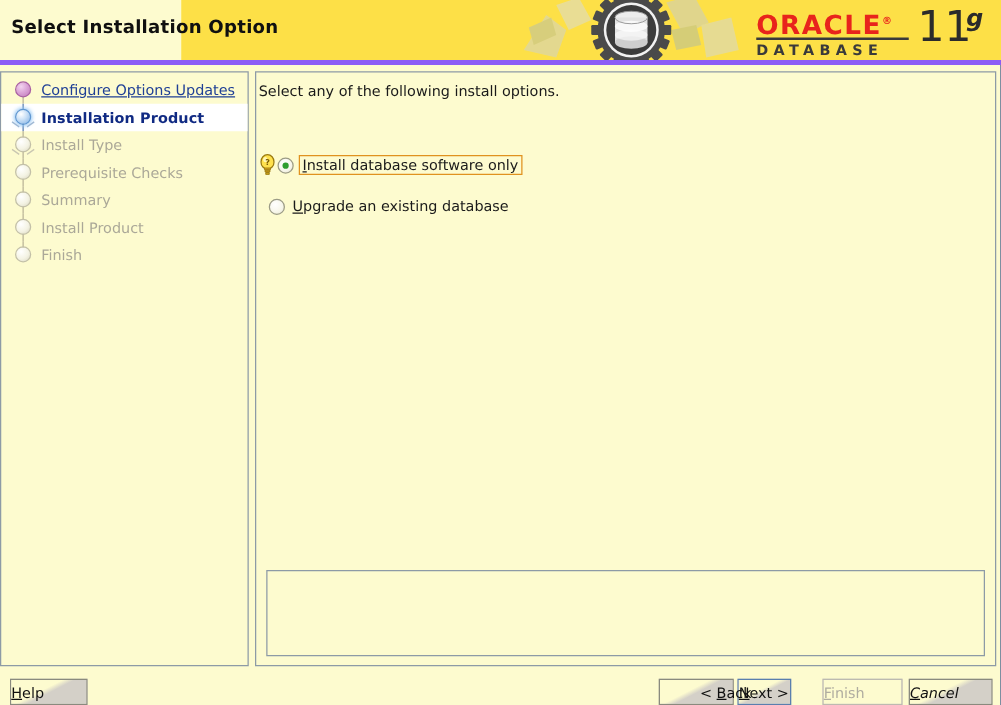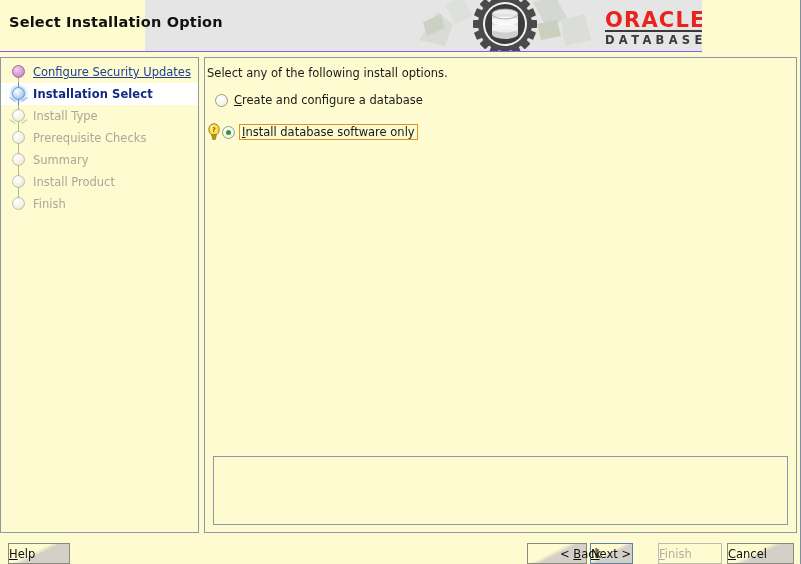--- a/index.html
+++ b/index.html
@@ -13,23 +13,23 @@
     position: relative;
     width: 801px; height: 564px;
     background: #fdfbcf;
     border-right: 1px solid #7e8fa0;
     box-sizing: border-box;
   }
 
   
   .header {
     position: absolute; left: 0; top: 0;
-    width: 702px; height: 52px;
-    background: #e5e5e5;
-    border-bottom: 1px solid #8b5cf6;
+    width: 801px; height: 52px;
+    background: #fde047;
+    border-bottom: 4px solid #8b5cf6;
     box-sizing: border-box;
     overflow: hidden;
   }
   .header-yellow {
     position: absolute; left: 0; top: 0;
     width: 145px; height: 51px;
     background: #fdfbcf;
   }
   .header-title {
     position: absolute; left: 9px; top: 14px;
@@ -253,21 +253,21 @@
   }
   .btn.disabled { color: #b0ada0; border-color: #bdbab0; }
   .btn.disabled::before {
     background: #fdfbcf;
   }
 
   #btn-help   { left: 8px;   top: 543px; width: 62px; }
   #btn-back   { left: 527px; top: 543px; width: 60px; padding-left: 32px; }
   #btn-next   { left: 590px; top: 543px; width: 43px; }
   #btn-finish { left: 658px; top: 543px; width: 64px; }
-  #btn-cancel { left: 727px; top: 543px; width: 67px; }
+  #btn-cancel { left: 727px; top: 543px; width: 67px; font-style: italic; }
 </style>
 </head>
 <body>
 
 <div id="app">
 
   <div class="header">
     <div class="header-yellow"></div>
     <div class="header-title">Select Installation Option</div>
 
@@ -322,32 +322,32 @@
     </div>
   </div>
 
   <div class="sidebar">
     <div class="nav-list" id="nav-list">
         <div class="nav-item">
           <div class="nav-icon">
             <div class="conn"></div>
             <div class="bead done"></div>
           </div>
-          <div class="nav-label link">Configure Security Updates</div>
+          <div class="nav-label link">Configure Options Updates</div>
         </div>
         <div class="nav-item current">
           <div class="nav-icon">
             <div class="conn blue"></div>
             <div class="bead active"></div>
             <div class="rays">
               <div class="ray r1"></div>
               <div class="ray r2"></div>
             </div>
           </div>
-          <div class="nav-label bold">Installation Select</div>
+          <div class="nav-label bold">Installation Product</div>
         </div>
         <div class="nav-item">
           <div class="nav-icon">
             <div class="conn"></div>
             <div class="bead pending"></div>
             <div class="rays grey">
               <div class="ray r1"></div>
               <div class="ray r2"></div>
             </div>
           </div>
@@ -380,40 +380,40 @@
             <div class="bead pending"></div>
           </div>
           <div class="nav-label muted">Finish</div>
         </div>
       </div>
   </div>
 
   <div class="content">
     <div class="intro">Select any of the following install options.</div>
 
-    <div class="opt-row r1">
-      <div class="radio" id="radio0"></div>
-      <div class="opt-label" id="label0"><span class="mn">C</span>reate and configure a database</div>
-    </div>
 
     <div class="opt-row r2">
       <div class="hint-icon">
         <svg viewBox="0 0 14 18" width="14" height="18">
           <ellipse cx="7" cy="6.5" rx="5.2" ry="5.8" fill="#ffe14d" stroke="#9a7a10" stroke-width="1"></ellipse>
           <ellipse cx="5.2" cy="4.6" rx="1.7" ry="2.1" fill="#fff9c4" opacity="0.9"></ellipse>
           <path d="M4.6 11.4 h4.8 v1.4 h-4.8 z" fill="#e0a81c" stroke="#9a7a10" stroke-width="0.7"></path>
           <path d="M5.0 13.2 h4.0 v1.3 h-4.0 z" fill="#d9a01a" stroke="#9a7a10" stroke-width="0.7"></path>
           <path d="M5.6 15.0 h2.8 v1.5 h-2.8 z" fill="#caa21c" stroke="#9a7a10" stroke-width="0.7"></path>
           <text x="7" y="9" font-size="6.5" font-family="DejaVu Sans, sans-serif" fill="#7a5d08" text-anchor="middle" font-weight="bold">?</text>
         </svg>
       </div>
       <div class="radio on" id="radio1"></div>
       <div class="opt-label focused" id="label1"><span class="mn">I</span>nstall database software only</div>
     </div>
 
+    <div class="opt-row r3">
+      <div class="radio" id="radio2"></div>
+      <div class="opt-label" id="label2"><span class="mn">U</span>pgrade an existing database</div>
+    </div>
 
     <div class="msg-panel"></div>
   </div>
 
   <div class="btn" id="btn-help">
     <span><span class="mn">H</span><span>elp</span></span>
   </div>
   <div class="btn" id="btn-back">
     <span><span>&lt; </span><span class="mn">B</span><span>ack</span></span>
   </div>

